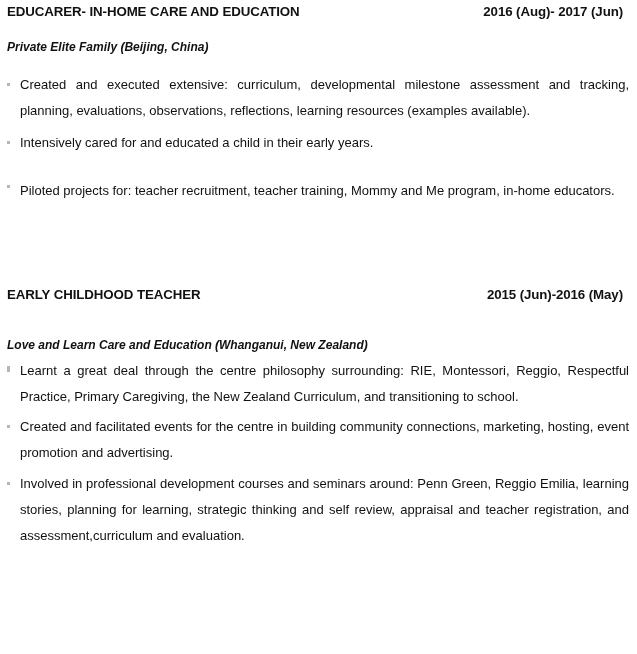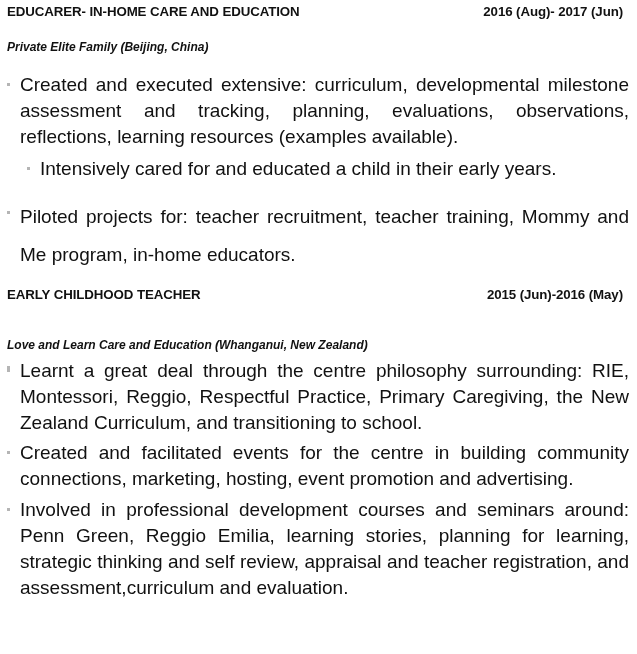--- a/index.html
+++ b/index.html
@@ -49,21 +49,21 @@
       left: 0;
       margin: 0;
       padding: 0;
       list-style: none;
       width: 637px;
     }
     ul.bullets li {
       position: relative;
       padding-left: 20px;
       padding-right: 8px;
-      font-size: 19px;
+      font-size: 13px;
       line-height: 26px;
       text-align: justify;
       text-align-last: left;
     }
     ul.bullets li .bullet {
       position: absolute;
       left: 7px;
       top: 11px;
       width: 3px;
       height: 3px;
@@ -77,21 +77,21 @@
   <div class="job-header">
     <span class="job-title">EDUCARER- IN-HOME CARE AND EDUCATION</span>
     <span class="job-dates">2016 (Aug)- 2017 (Jun)</span>
   </div>
   <div class="company" style="top:40px;">Private Elite Family (Beijing, China)</div>
   <ul class="bullets" style="top:72px;">
     <li>
       <span class="bullet"></span>
       <span>Created and executed extensive: curriculum, developmental milestone assessment and tracking, planning, evaluations, observations, reflections, learning resources (examples available).</span>
     </li>
-    <li style="margin-top:6px;margin-left:20px;">
+    <li style="margin-top:6px;">
       <span class="bullet"></span>
       <span>Intensively cared for and educated a child in their early years.</span>
     </li>
     <li style="margin-top:16px;line-height:38px;">
       <span class="bullet" style="top:13px;"></span>
       <span>Piloted projects for: teacher recruitment, teacher training, Mommy and Me program, in-home educators.</span>
     </li>
   </ul>
 </section>
 

